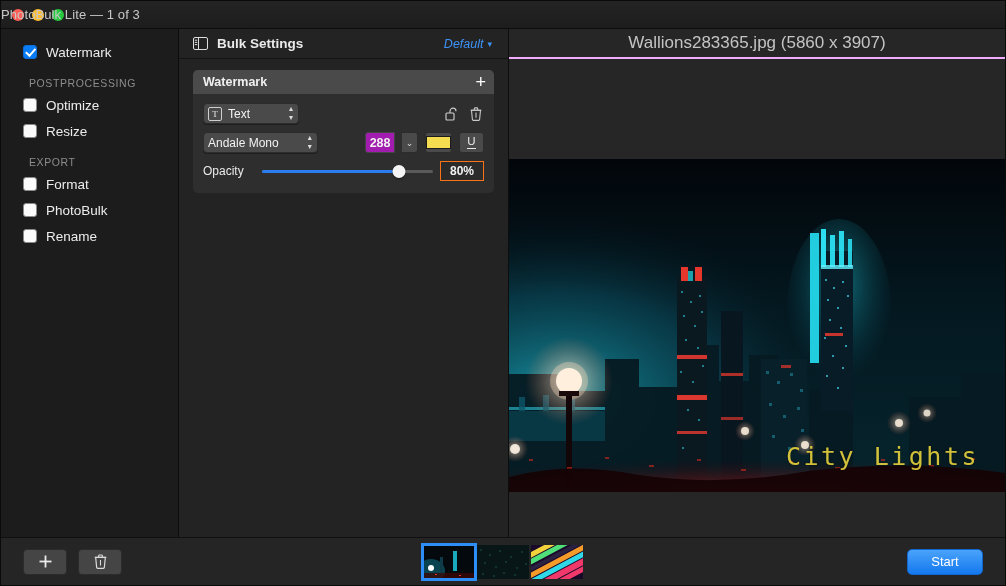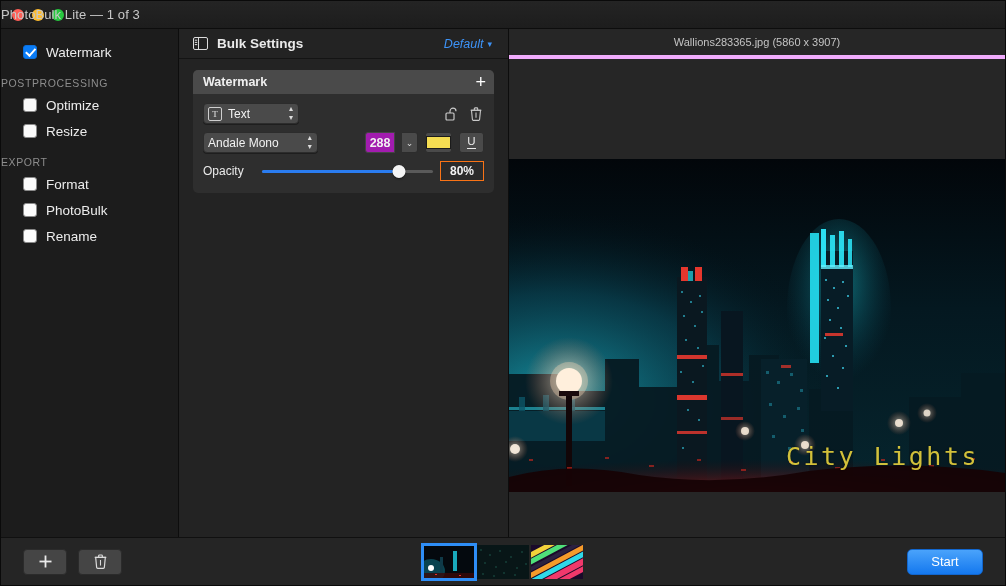--- a/index.html
+++ b/index.html
@@ -60,21 +60,21 @@
   }
   .cb.checked { background: #0a7cf6; border-color: #0a6fdc; }
   .cb.checked::after {
     content: ""; width: 4px; height: 8px;
     border: solid #fff; border-width: 0 2px 2px 0;
     transform: rotate(42deg) translate(0px, -1px);
   }
   .side-label { font-size: 13.5px; color: #ececec; }
   .side-group {
     font-size: 10.5px; color: #8d8d8d; letter-spacing: 0.6px;
-    margin-top: 12px; margin-bottom: 3px;
+    margin-top: 12px; margin-bottom: 3px; margin-left: 28px;
   }
 
   
   .settings {
     width: 330px; flex: 0 0 330px;
     background: #232323;
     border-right: 1px solid #0d0d0d;
     display: flex; flex-direction: column;
   }
   .settings-head {
@@ -164,22 +164,22 @@
   .opval {
     width: 44px; height: 20px; background: #2b2b2b; border: 1px solid #f97316;
     border-radius: 0; color: #f2f2f2; font-size: 12px; font-weight: bold;
     display: flex; align-items: center; justify-content: center;
   }
 
   
   .preview { flex: 1; background: #262626; display: flex; flex-direction: column; min-width: 0; }
   .preview-head {
     height: 30px; display: flex; align-items: center; justify-content: center;
-    font-size: 11px; color: #c4c4c4;
-    border-bottom: 4px solid #f0abfc;
+    font-size: 17px; color: #c4c4c4;
+    border-bottom: 2px solid #f0abfc;
   }
   .preview-stage { flex: 1; position: relative; background: #262626; }
   .photo {
     position: absolute; left: 0; right: 0; top: 100px; height: 333px;
     background: #14532d; overflow: hidden;
   }
   .wm-text {
     position: absolute; right: 26px; bottom: 21px;
     font-family: "DejaVu Sans Mono", monospace;
     font-size: 25px; letter-spacing: 2.5px;

